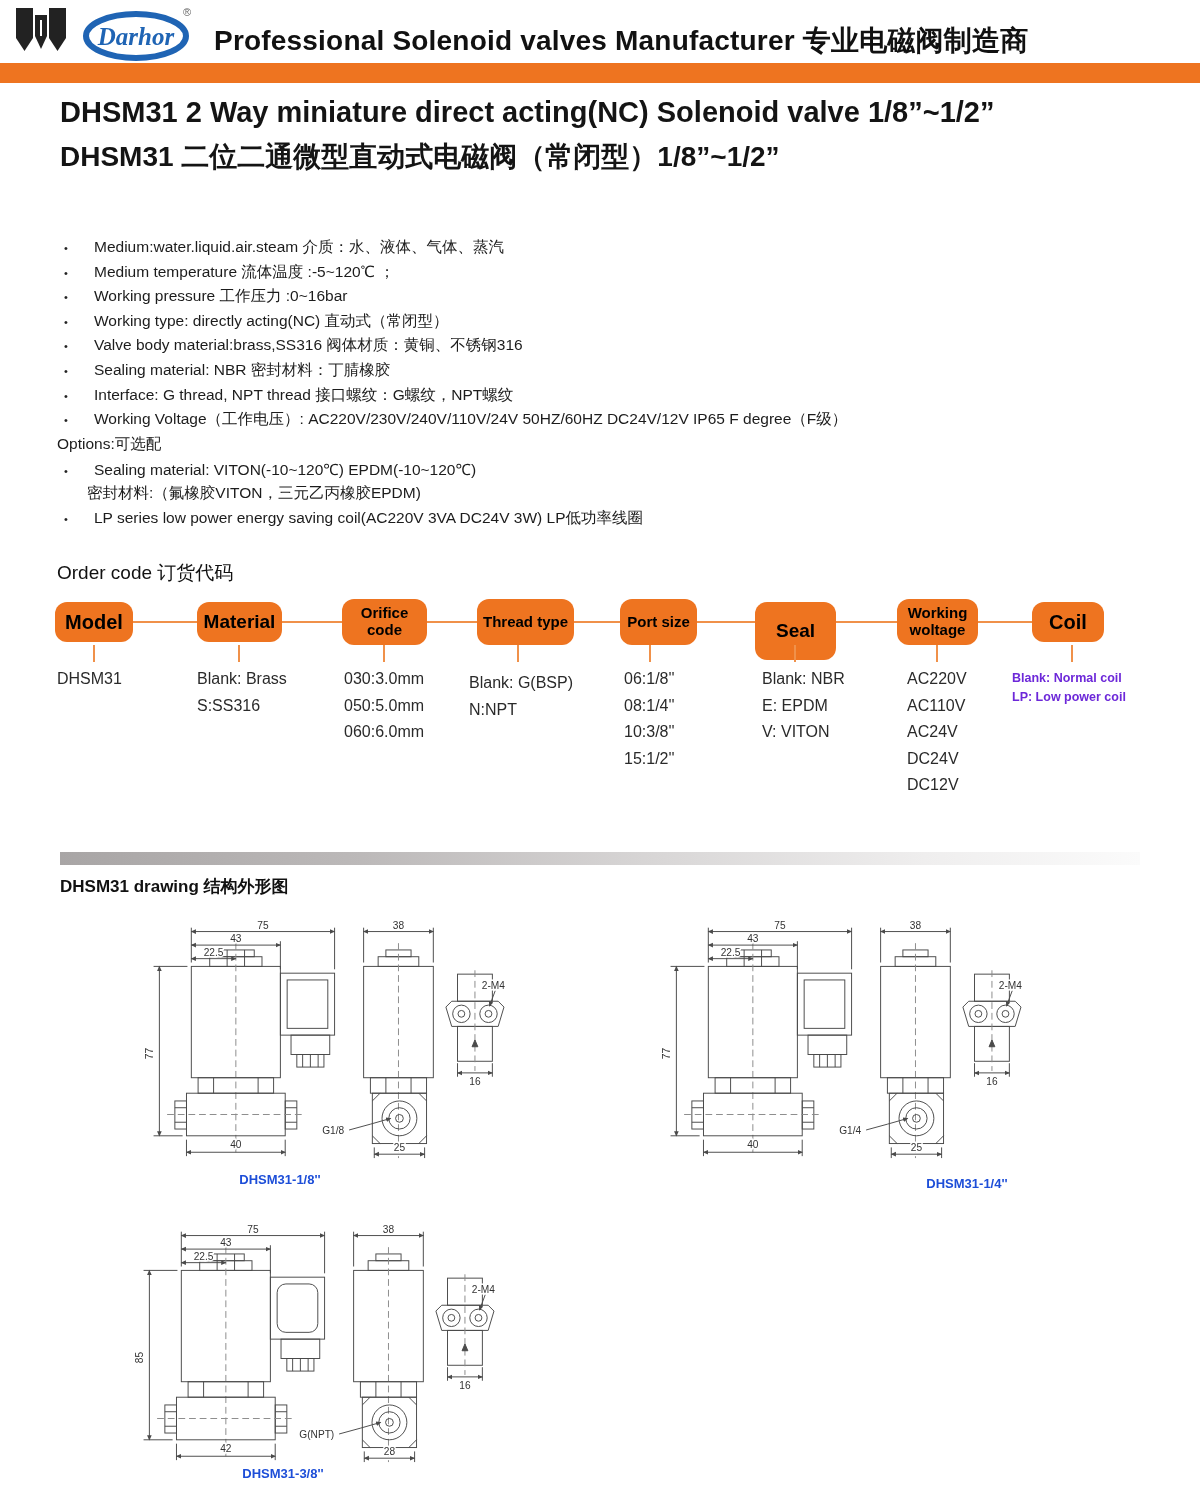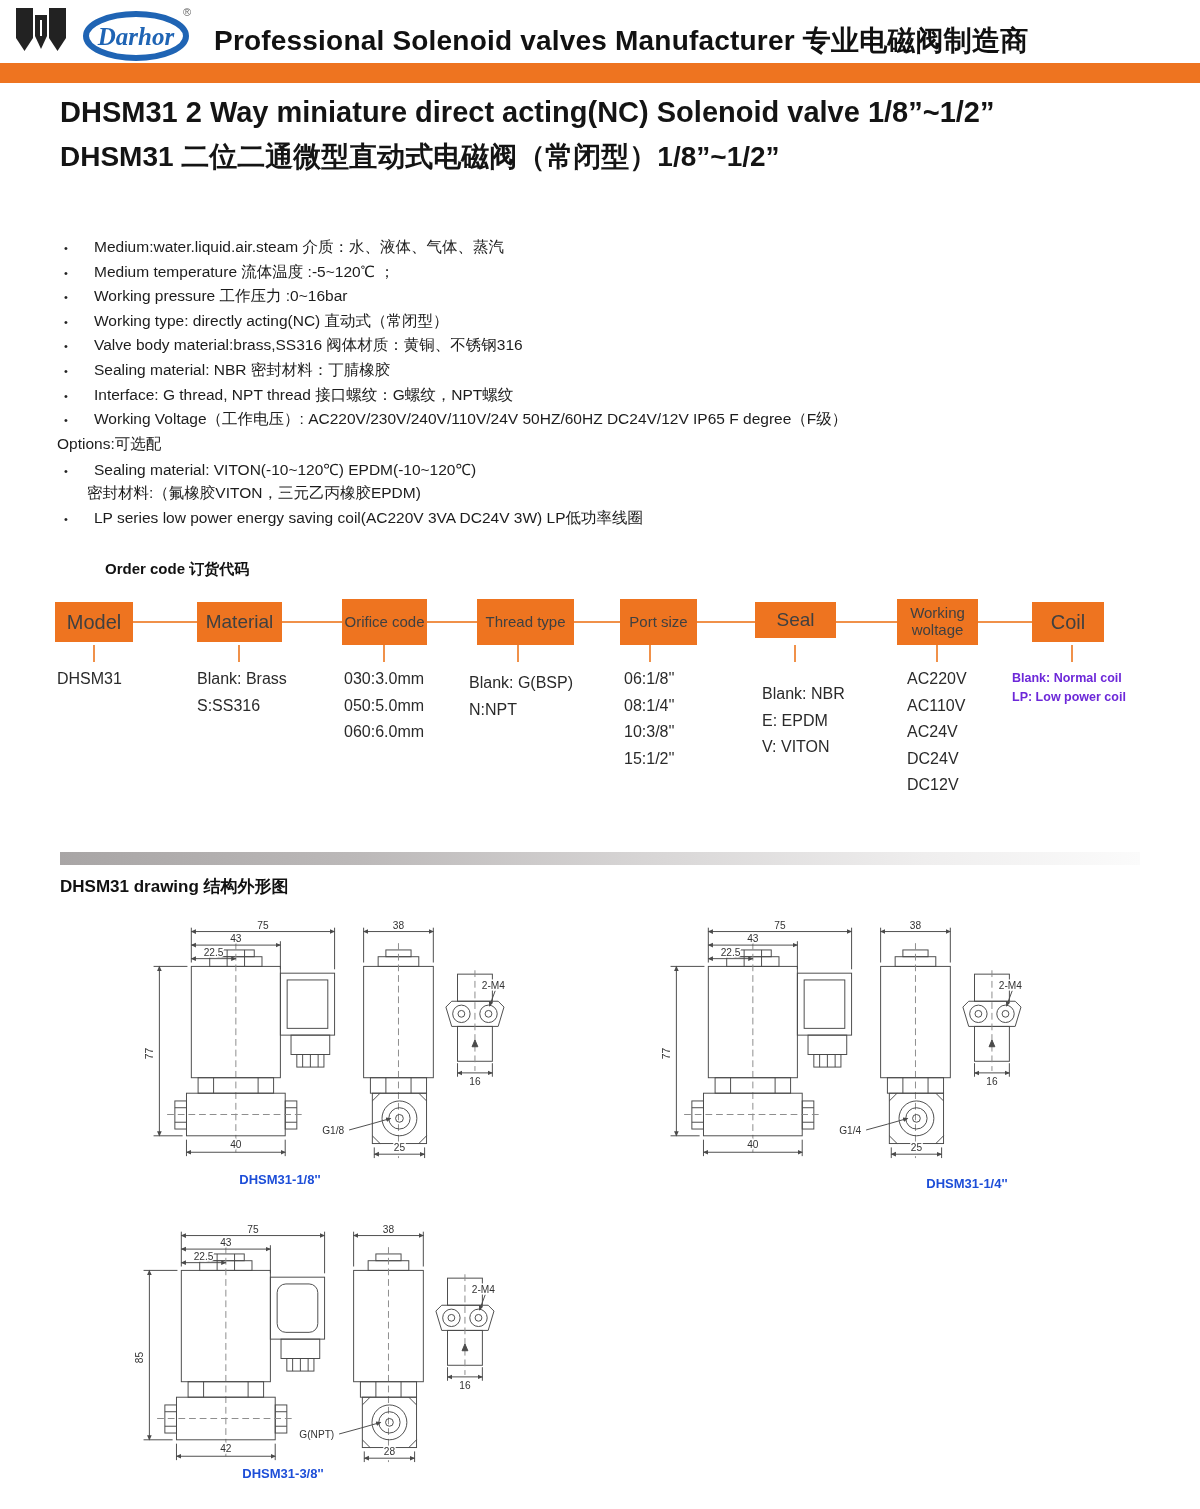--- a/index.html
+++ b/index.html
@@ -18,24 +18,24 @@
   .title-zh{position:absolute;left:60px;top:138px;font-size:28px;font-weight:700;white-space:nowrap;color:#141414;}
 
   
   .spec-list{position:absolute;left:57px;top:237px;width:1100px;}
   .spec-row{height:24.6px;display:flex;align-items:baseline;font-size:15.5px;font-weight:500;
             color:#1c1c1c;white-space:nowrap;}
   .spec-row .bullet{width:30px;flex:0 0 30px;font-size:11px;padding-left:7px;color:#222;}
   .spec-row .spacer{width:30px;flex:0 0 30px;}
 
   
-  .order-heading{position:absolute;left:57px;top:560px;font-size:15px;font-weight:700;color:#111;margin-left:48px;}
+  .order-heading{position:absolute;left:57px;top:560px;font-size:19px;font-weight:400;color:#111;}
   .oc-line{position:absolute;left:94px;top:621px;width:978px;height:2px;background:var(--accent-light);z-index:1;}
-  .ocbox{position:absolute;z-index:2;background:var(--accent);color:#404040;font-weight:400;
-         display:flex;align-items:center;justify-content:center;text-align:center;line-height:1.12;}
+  .ocbox{position:absolute;z-index:2;background:var(--accent);color:#000000;font-weight:700;
+         display:flex;align-items:center;justify-content:center;text-align:center;line-height:1.12;border-radius:12px;}
   .ocdrop{position:absolute;width:2px;height:17px;top:645px;background:var(--accent-light);z-index:2;}
   .ocvals{position:absolute;top:666px;font-size:16px;font-weight:500;color:#2a2a2a;line-height:26.5px;white-space:nowrap;}
   .ocvals.small{font-size:12.5px;font-weight:700;line-height:19px;color:#6d28d9;}
 
   
   .divider{position:absolute;left:60px;top:852px;width:1080px;height:13px;
            background:linear-gradient(90deg,#a8a5a5 0%,#bcb9b9 28%,#d8d6d6 55%,#efeeee 80%,#fbfbfb 100%);}
   .drawing-heading{position:absolute;left:60px;top:875px;font-size:17px;font-weight:700;color:#111;}
   .fig-cap{position:absolute;width:250px;text-align:center;font-size:13px;font-weight:700;color:#1d4ed8;}
   svg .dwg{stroke:#4a4a4a;fill:none;stroke-width:1;}
@@ -118,21 +118,21 @@
   </div>
 
   <div class="order-heading">Order code 订货代码</div>
   <div class="oc-line"></div>
 
   <div class="ocbox" style="left:55px;top:602px;width:78px;height:40px;font-size:20px;">Model</div>
   <div class="ocbox" style="left:197px;top:602px;width:85px;height:40px;font-size:19px;">Material</div>
   <div class="ocbox" style="left:342px;top:599px;width:85px;height:46px;font-size:15px;">Orifice code</div>
   <div class="ocbox" style="left:477px;top:599px;width:97px;height:46px;font-size:15px;">Thread type</div>
   <div class="ocbox" style="left:612px;top:599px;width:77px;height:46px;font-size:15px;margin-left:8px;">Port size</div>
-  <div class="ocbox" style="left:755px;top:602px;width:81px;height:36px;font-size:19px;">Seal</div>
+  <div class="ocbox" style="left:755px;top:602px;width:81px;height:58px;font-size:19px;">Seal</div>
   <div class="ocbox" style="left:897px;top:599px;width:81px;height:46px;font-size:15px;">Working woltage</div>
   <div class="ocbox" style="left:1032px;top:602px;width:72px;height:40px;font-size:20px;">Coil</div>
 
   <div class="ocdrop" style="left:93px;"></div>
   <div class="ocdrop" style="left:238px;"></div>
   <div class="ocdrop" style="left:383px;"></div>
   <div class="ocdrop" style="left:517px;"></div>
   <div class="ocdrop" style="left:649px;"></div>
   <div class="ocdrop" style="left:794px;"></div>
   <div class="ocdrop" style="left:936px;"></div>
@@ -153,21 +153,21 @@
   <div class="ocvals" style="left:469px;top:670px;">
     <div>Blank: G(BSP)</div>
     <div>N:NPT</div>
   </div>
   <div class="ocvals" style="left:624px;">
     <div>06:1/8''</div>
     <div>08:1/4''</div>
     <div>10:3/8''</div>
     <div>15:1/2''</div>
   </div>
-  <div class="ocvals" style="left:762px;margin-top:15px;">
+  <div class="ocvals" style="left:762px;">
     <div>Blank: NBR</div>
     <div>E: EPDM</div>
     <div>V: VITON</div>
   </div>
   <div class="ocvals" style="left:907px;">
     <div>AC220V</div>
     <div>AC110V</div>
     <div>AC24V</div>
     <div>DC24V</div>
     <div>DC12V</div>

